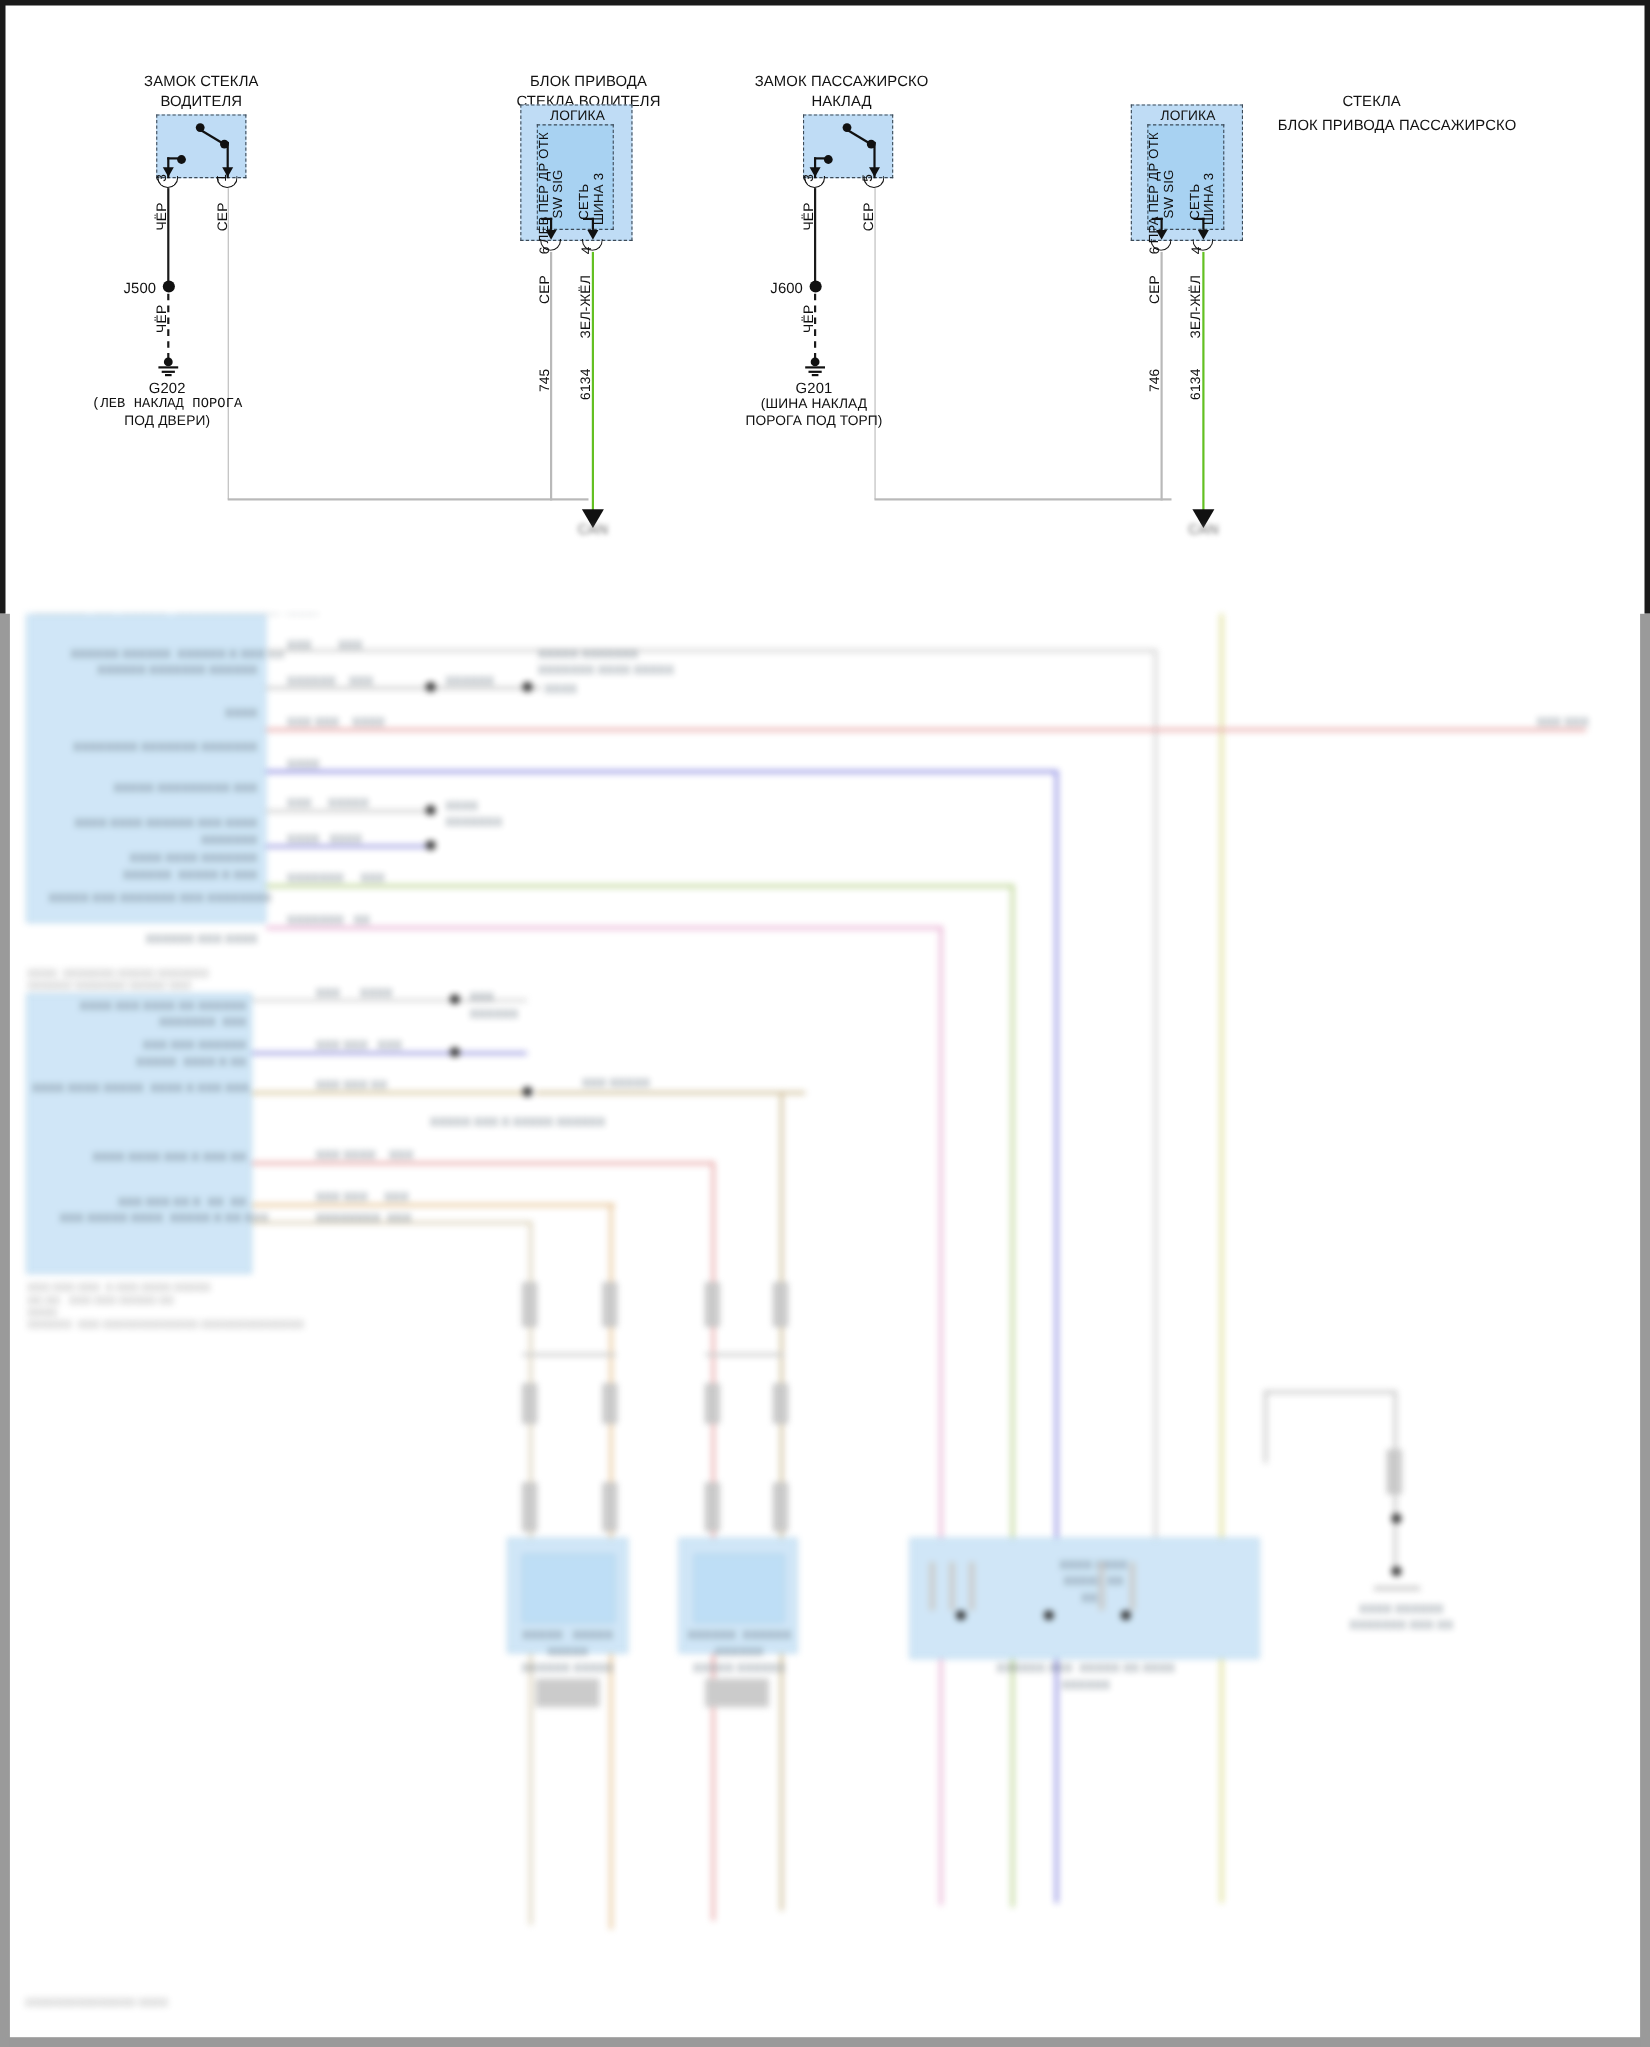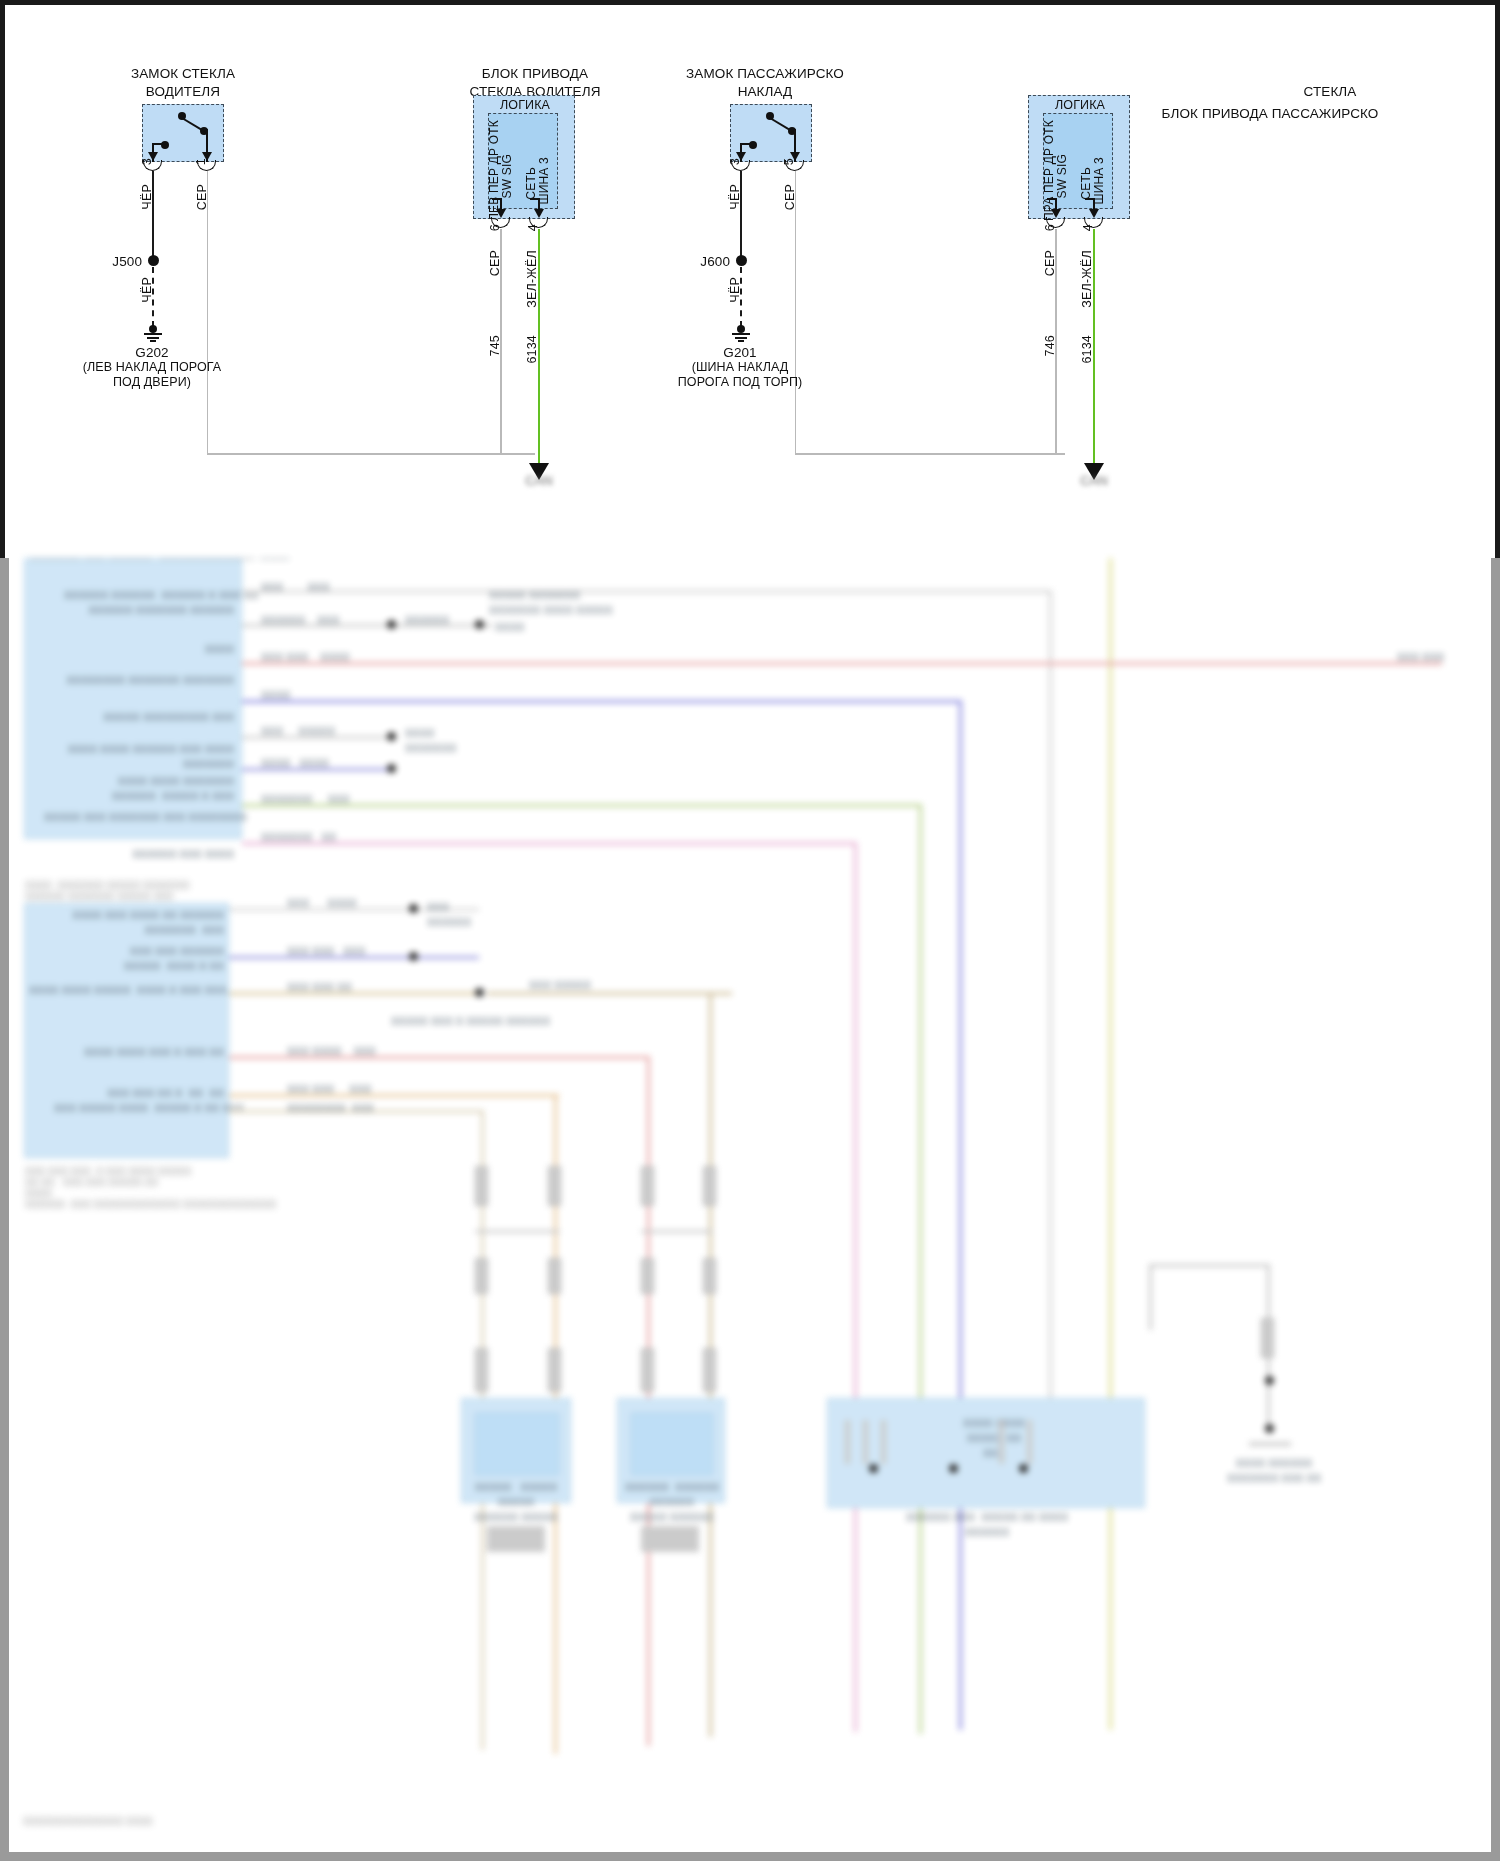--- a/index.html
+++ b/index.html
@@ -204,21 +204,21 @@
 
   <div class="dashwire" style="left:152px; top:267px; height:60px;"></div>
   <div class="vlbl" style="left:140px; top:277px;">ЧЁР</div>
 
   <div class="node sm" style="left:149px; top:325px;"></div>
   <div class="gnd-bar1" style="left:144px; top:333px; width:18px;"></div>
   <div class="gnd-bar2" style="left:147px; top:337px; width:12px;"></div>
   <div class="gnd-bar3" style="left:150px; top:340px; width:6px;"></div>
 
   <div class="lbl" style="left:78px; top:345px; width:148px;">G202</div>
-  <div class="lbl small" style="left:60px; top:360px; width:184px;">(ЛЕВ НАКЛАД ПОРОГА</div>
+  <div class="lbl small" style="left:60px; top:360px; width:184px;font-family:Liberation Mono, monospace;">(ЛЕВ НАКЛАД ПОРОГА</div>
   <div class="lbl small" style="left:60px; top:375px; width:184px;">ПОД ДВЕРИ)</div>
 
   <div class="lbl" style="left:430px; top:66px; width:210px;">БЛОК ПРИВОДА</div>
   <div class="lbl" style="left:420px; top:84px; width:230px;">СТЕКЛА ВОДИТЕЛЯ</div>
 
   <div class="dashbox" style="left:473px; top:95px; width:102px; height:124px;"></div>
   <div class="lbl" style="left:485px; top:98px; width:80px; font-size:12.5px;">ЛОГИКА</div>
   <div class="dashbox inner" style="left:488px; top:113px; width:70px; height:96px;"></div>
 
   <div class="vlbl thin" style="left:487px; top:120px;">ЛЕВ ПЕР ДР ОТК</div>
@@ -286,21 +286,21 @@
   <div class="node sm" style="left:737px; top:325px;"></div>
   <div class="gnd-bar1" style="left:732px; top:333px; width:18px;"></div>
   <div class="gnd-bar2" style="left:735px; top:337px; width:12px;"></div>
   <div class="gnd-bar3" style="left:738px; top:340px; width:6px;"></div>
 
   <div class="lbl" style="left:666px; top:345px; width:148px;">G201</div>
   <div class="lbl small" style="left:648px; top:360px; width:184px;">(ШИНА НАКЛАД</div>
   <div class="lbl small" style="left:630px; top:375px; width:220px;">ПОРОГА ПОД ТОРП)</div>
 
   <div class="lbl" style="left:1135px; top:66px; width:270px;margin-top:40px;">БЛОК ПРИВОДА ПАССАЖИРСКО</div>
-  <div class="lbl" style="left:1195px; top:84px; width:270px;">СТЕКЛА</div>
+  <div class="lbl" style="left:1112px; top:84px; width:270px;">СТЕКЛА</div>
 
   <div class="dashbox" style="left:1028px; top:95px; width:102px; height:124px;"></div>
   <div class="lbl" style="left:1040px; top:98px; width:80px; font-size:12.5px;">ЛОГИКА</div>
   <div class="dashbox inner" style="left:1043px; top:113px; width:70px; height:96px;"></div>
 
   <div class="vlbl thin" style="left:1042px; top:120px;">ПРА ПЕР ДР ОТК</div>
   <div class="vlbl thin" style="left:1055px; top:154px;">SW SIG</div>
   <div class="vlbl thin" style="left:1079px; top:167px;">СЕТЬ</div>
   <div class="vlbl thin" style="left:1092px; top:157px;">ШИНА 3</div>
 

